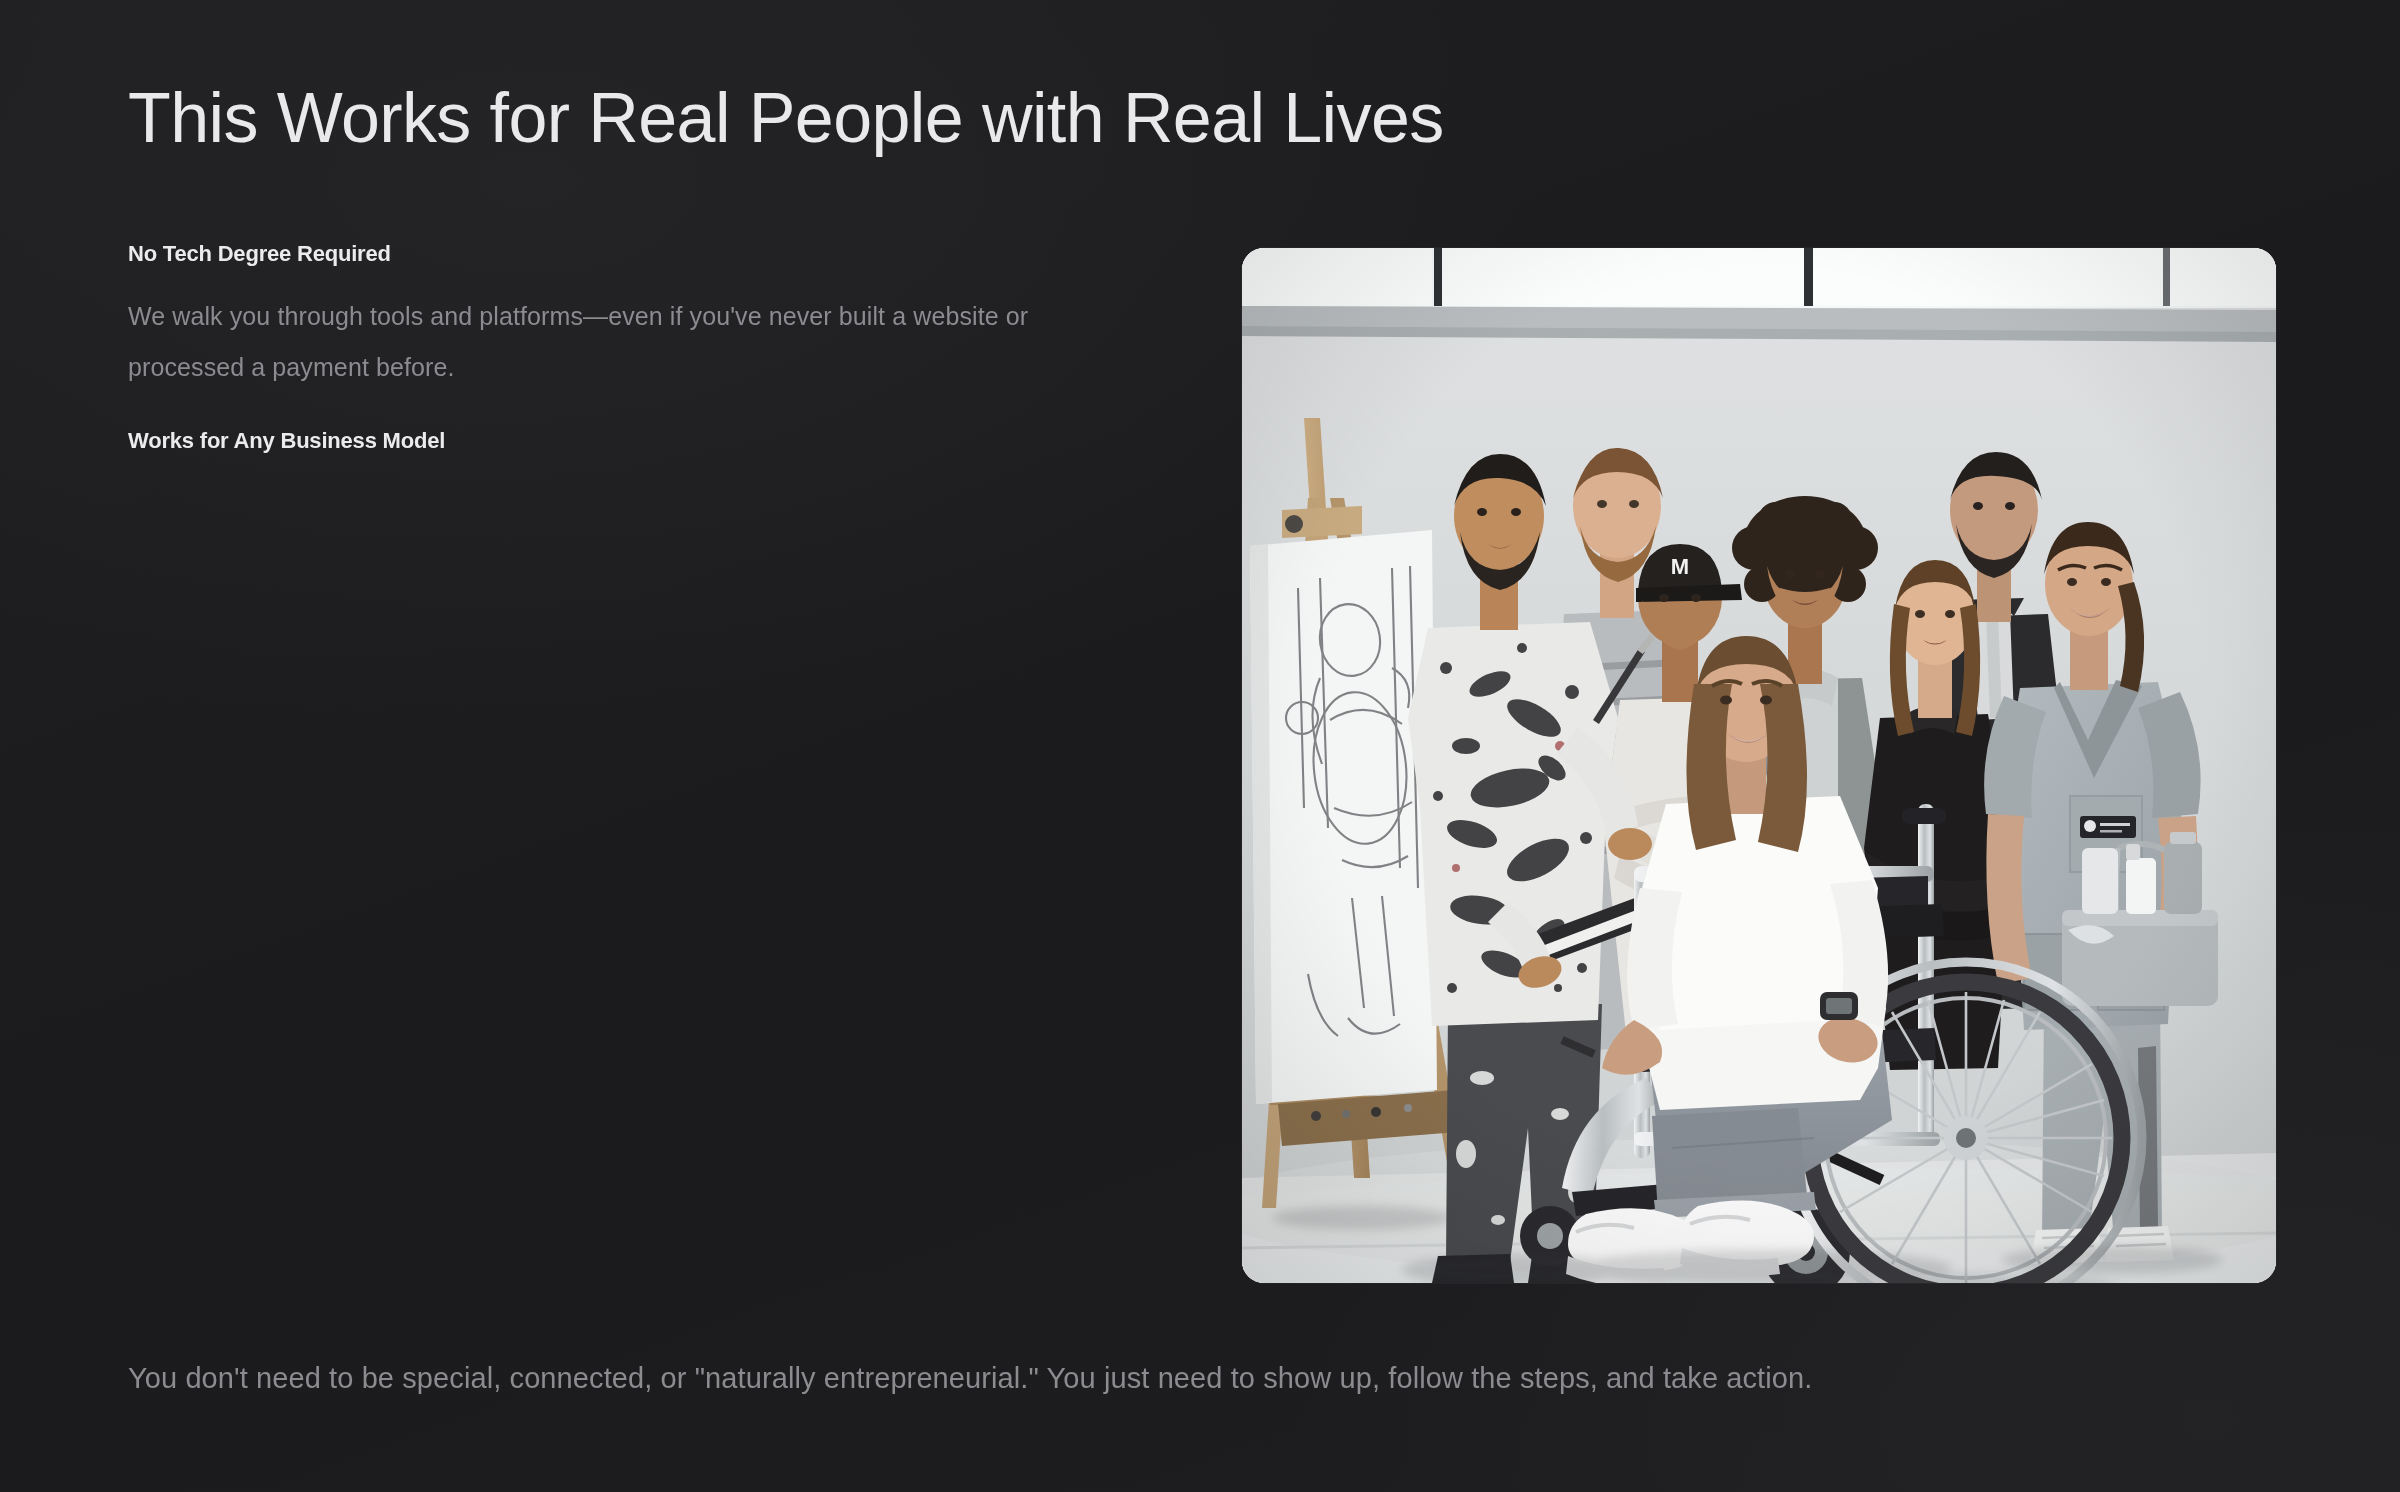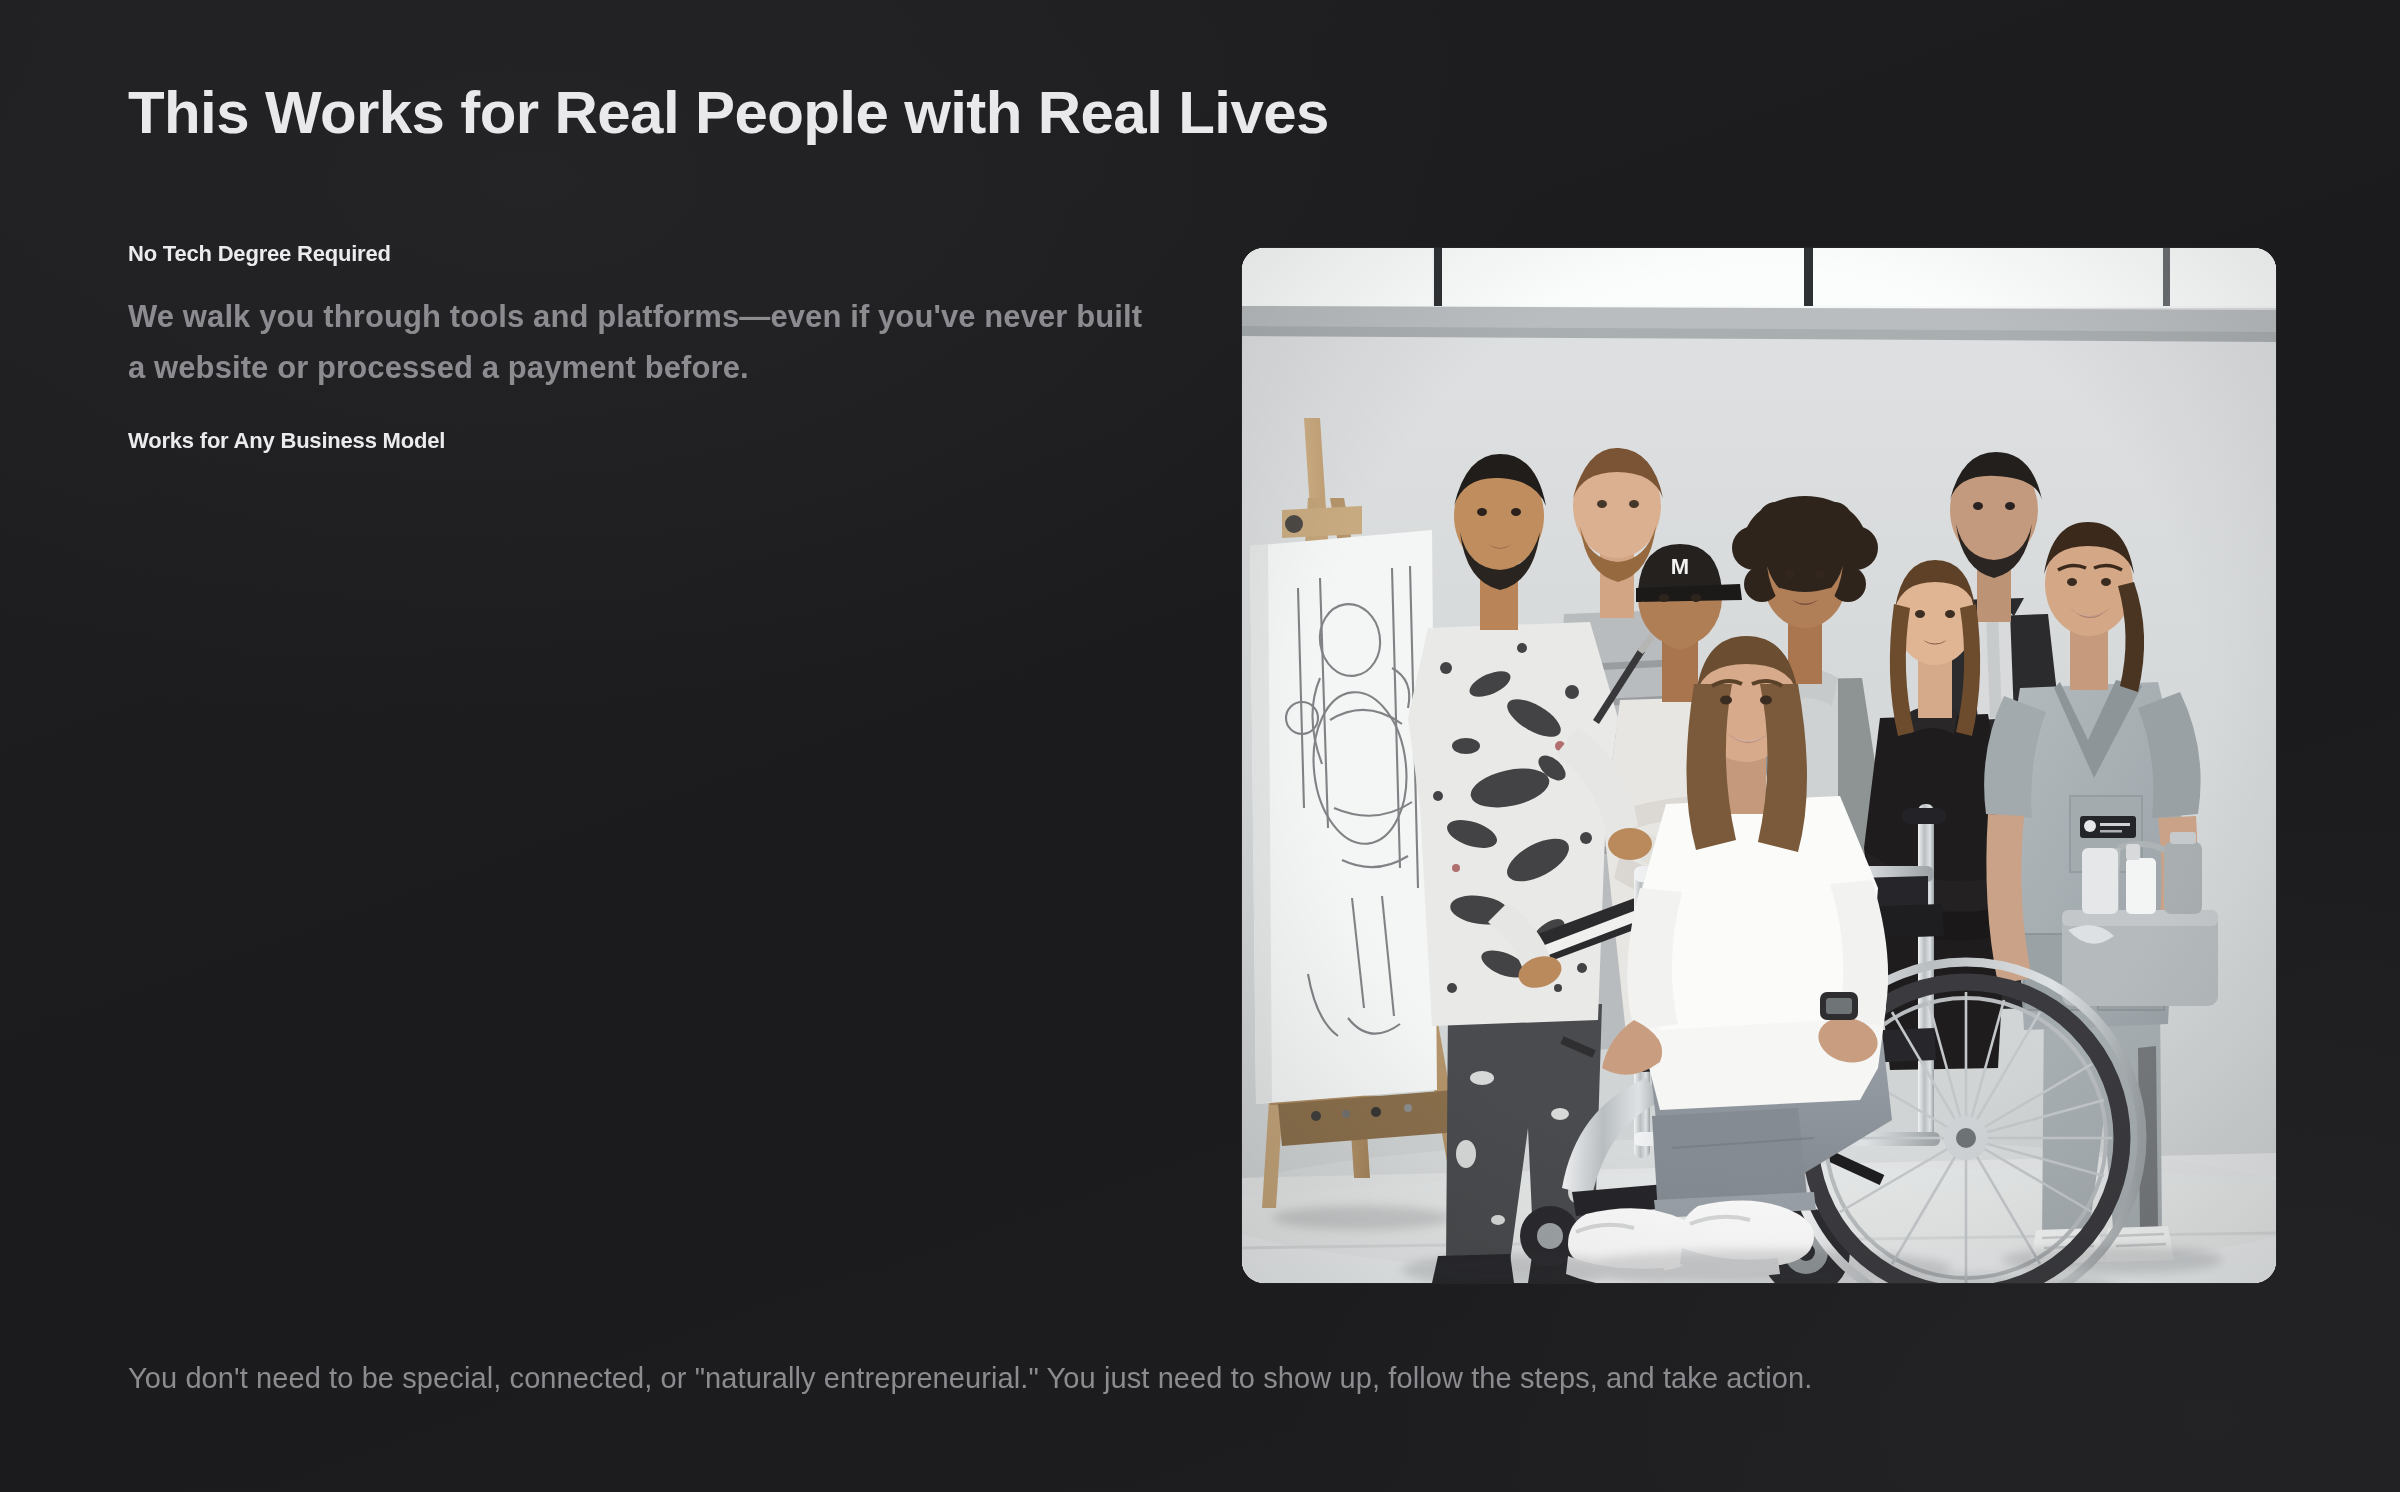--- a/index.html
+++ b/index.html
@@ -15,22 +15,22 @@
     background:
       radial-gradient(ellipse 1600px 900px at 22% 12%, #242427 0%, rgba(36,36,39,0) 62%),
       radial-gradient(ellipse 1400px 1000px at 92% 95%, #232326 0%, rgba(35,35,38,0) 65%),
       linear-gradient(160deg, #1f1f21 0%, #1b1b1d 55%, #1e1e20 100%);
   }
 
   
   .page-title {
     position:absolute;
     left:128px; top:78px;
-    font-size:60px;
-    font-weight:700;
+    font-size:70px;
+    font-weight:400;
     letter-spacing:-0.6px;
     color:#e9e9ec;
     line-height:1.15;
     white-space:nowrap;
   }
 
   
   .features {
     position:absolute;
     left:128px; top:240px;
@@ -40,22 +40,22 @@
   .feature:last-child { margin-bottom:0; }
   .feature-title {
     font-size:22px;
     font-weight:700;
     color:#ebebee;
     letter-spacing:-0.2px;
     line-height:1.3;
     margin-bottom:22px;
   }
   .feature-body {
-    font-size:31px;
-    font-weight:700;
+    font-size:25px;
+    font-weight:400;
     color:#8b8b90;
     line-height:51px;
     letter-spacing:0.1px;
     max-width:1015px;
   }
 
   
   .footer-note {
     position:absolute;
     left:128px; top:1357px;

